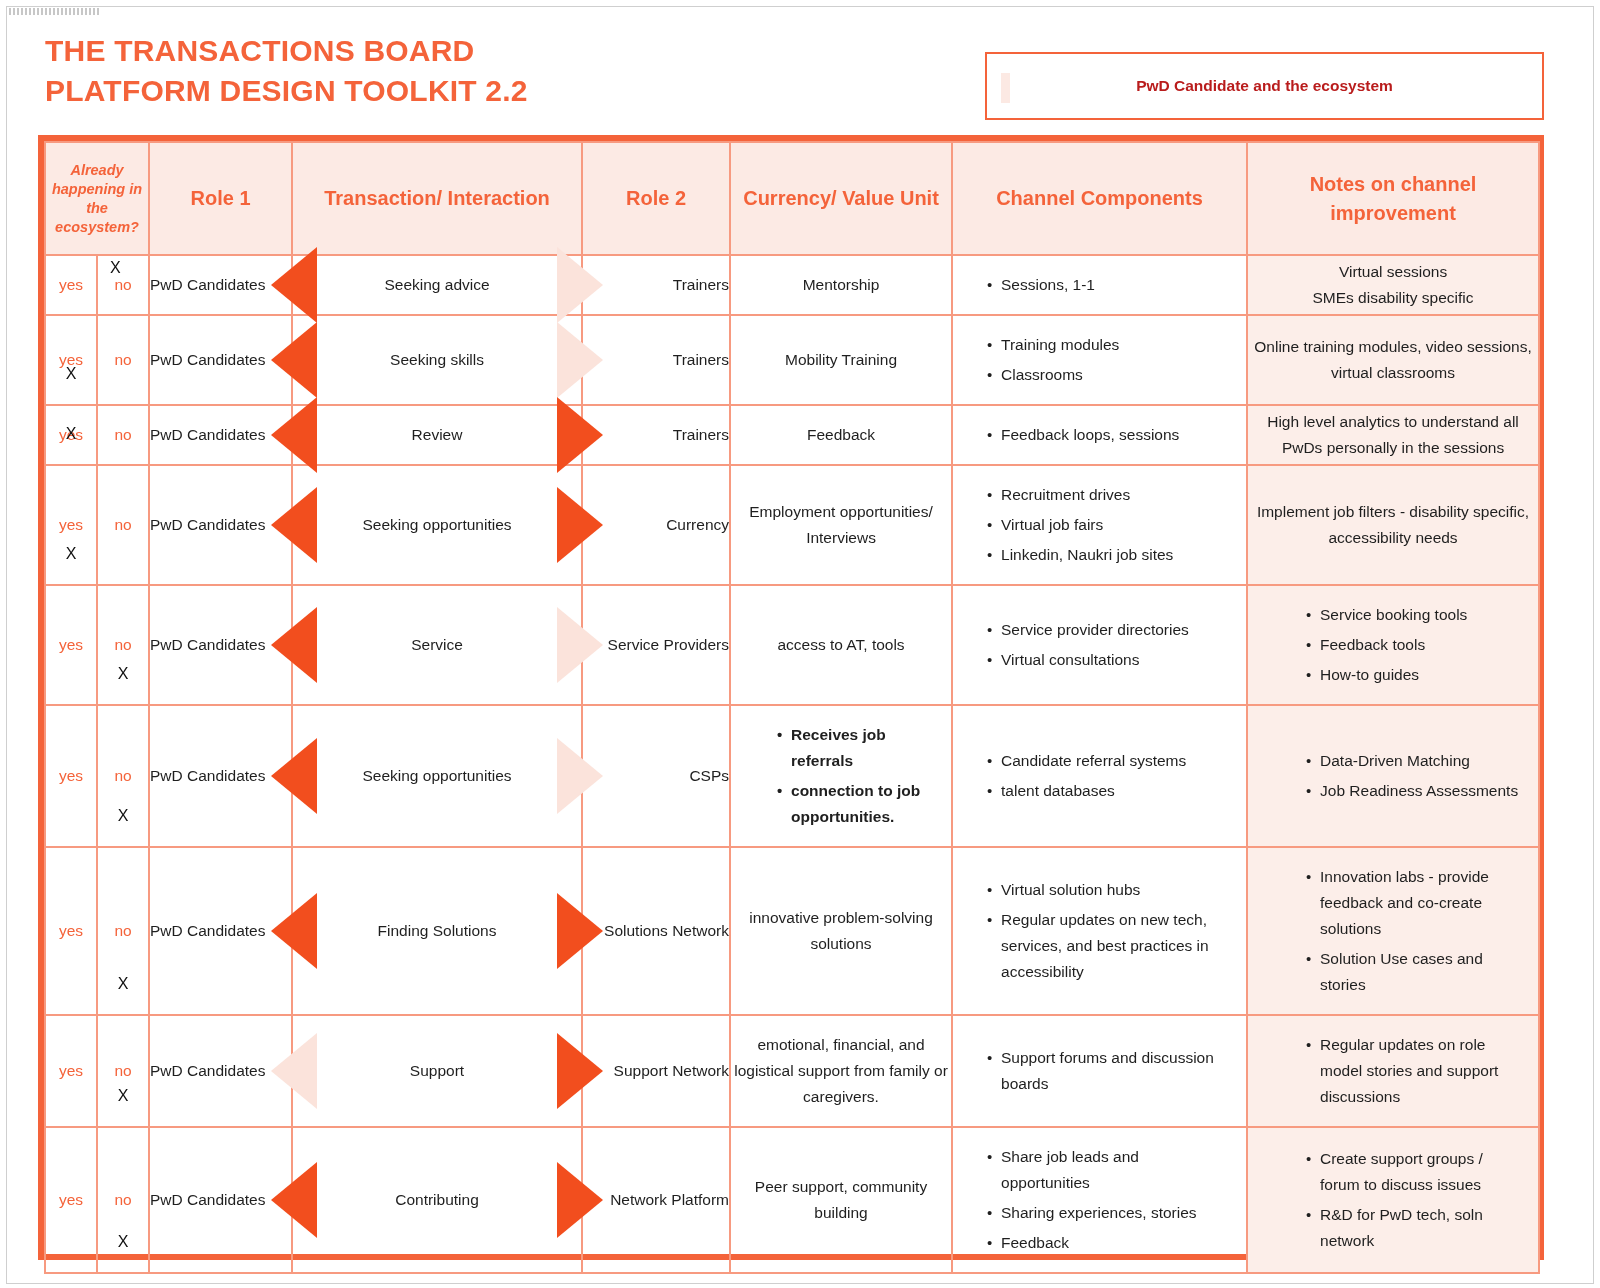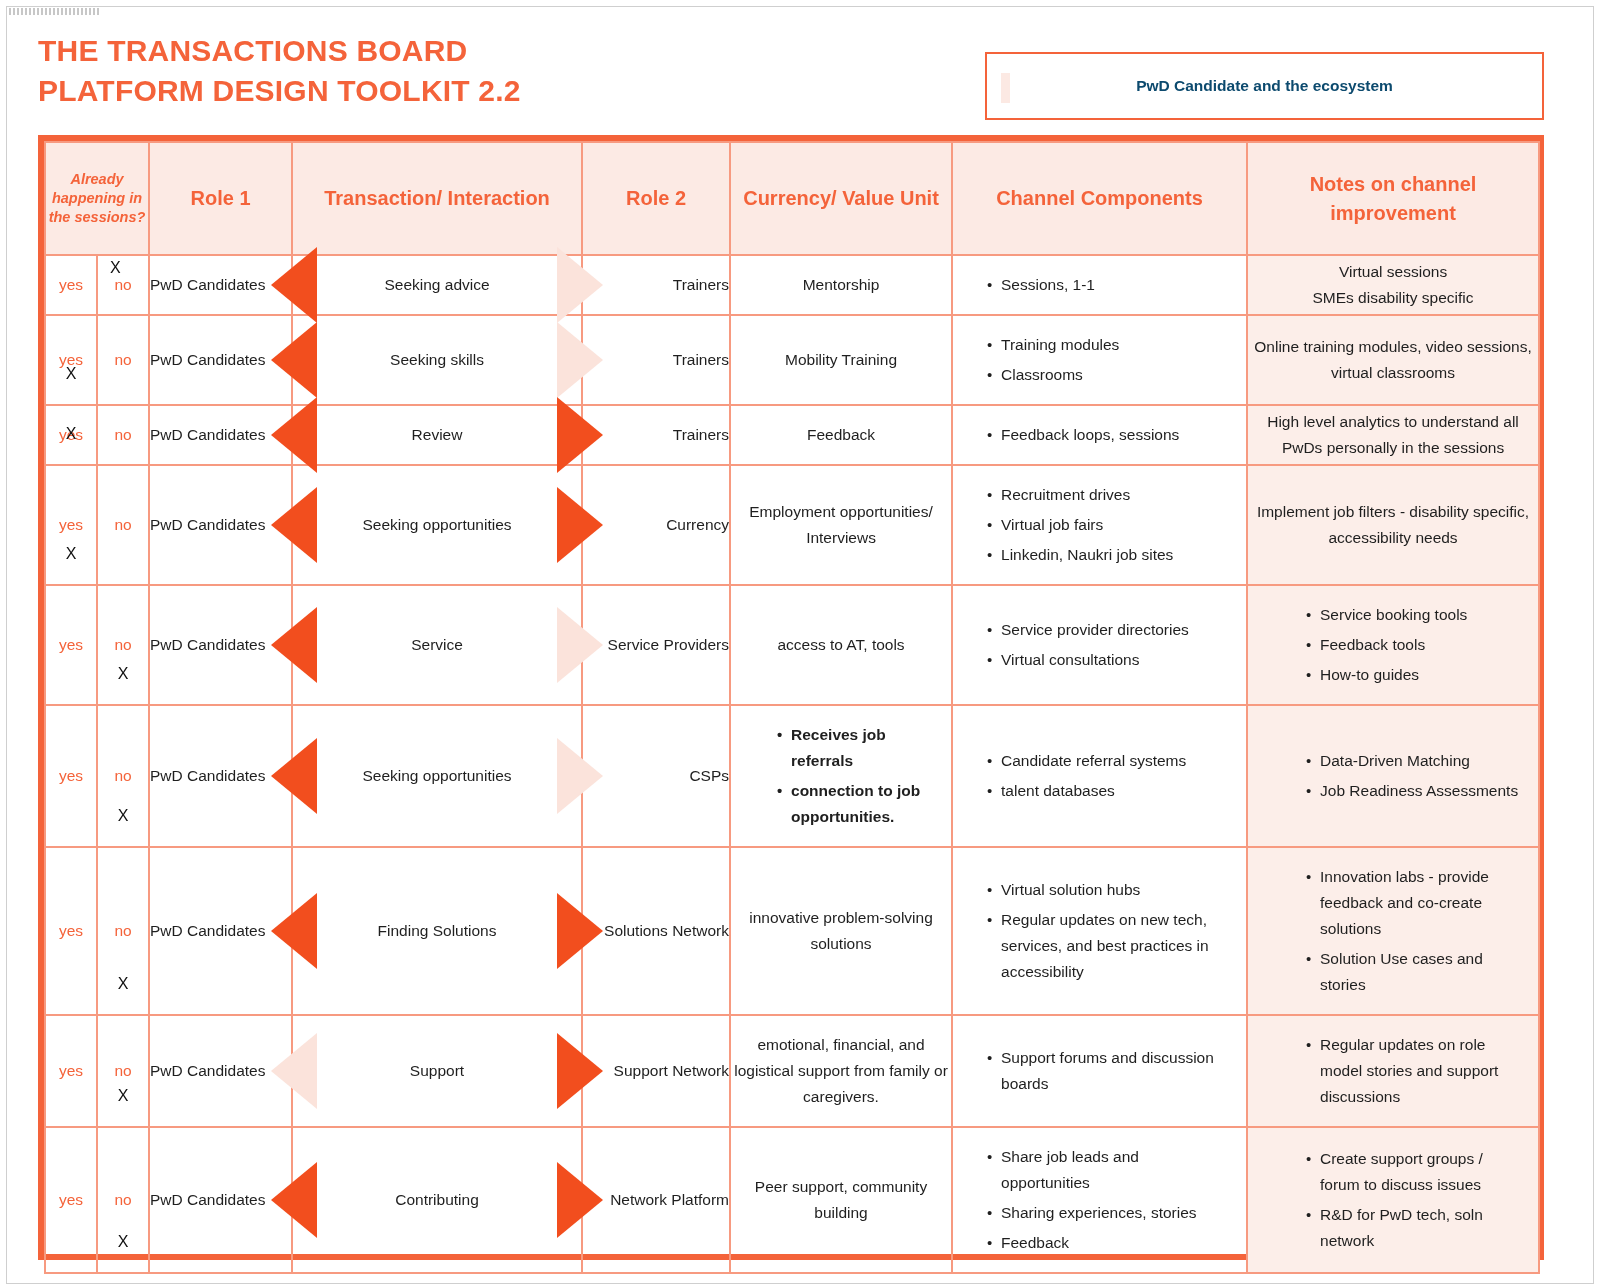--- a/index.html
+++ b/index.html
@@ -15,37 +15,37 @@
     position:absolute; left:6px; top:6px; width:1588px; height:1278px;
     border:1px solid #cfcfcf; background:#fff;
   }
   .ruler-nub{
     position:absolute; left:2px; top:1px; width:92px; height:7px;
     background:repeating-linear-gradient(90deg,#bdbdbd 0 2px,#ffffff 2px 4px);
     opacity:.85;
   }
 
   
-  .title-wrap{ position:absolute; left:31px; top:24px; }
+  .title-wrap{ position:absolute; left:38px; top:24px; }
   .title-line{
     color:#F4633A; font-weight:bold; font-size:30px; letter-spacing:.2px;
     line-height:40px; white-space:nowrap;
   }
 
   
   .persona-box{
     position:absolute; left:978px; top:45px; width:559px; height:68px;
     border:2px solid #F4633A; background:#ffffff;
     display:flex; align-items:center; justify-content:center;
   }
   .persona-handle{
     position:absolute; left:14px; top:19px; width:9px; height:30px;
     background:#FCE9E3;
   }
-  .persona-text{ font-size:15.5px; font-weight:bold; color:#0c4a6e; }
+  .persona-text{ font-size:15.5px; font-weight:bold; color:#b91c1c; }
 
   
   .board{
     position:absolute; left:31px; top:128px; width:1506px; height:1125px;
     border:6px solid #F4633A; background:#fff;
   }
   table.grid{
     width:100%; height:100%; border-collapse:collapse; table-layout:fixed;
   }
   table.grid td, table.grid th{
@@ -158,21 +158,21 @@
           <col class="c-no">
           <col class="c-role1">
           <col class="c-trans">
         <col class="c-role2">
           <col class="c-cur">
           <col class="c-chan">
           <col class="c-notes">
       </colgroup>
       <thead>
         <tr>
-          <th class="h-first" colspan="2">Already happening in the sessions?</th>
+          <th class="h-first" colspan="2">Already happening in the ecosystem?</th>
           <th>Role 1</th>
           <th>Transaction/ Interaction</th>
           <th>Role 2</th>
           <th>Currency/ Value Unit</th>
           <th>Channel Components</th>
           <th>Notes on channel improvement</th>
         </tr>
       </thead>
       <tbody id="tbody">
           <tr>

